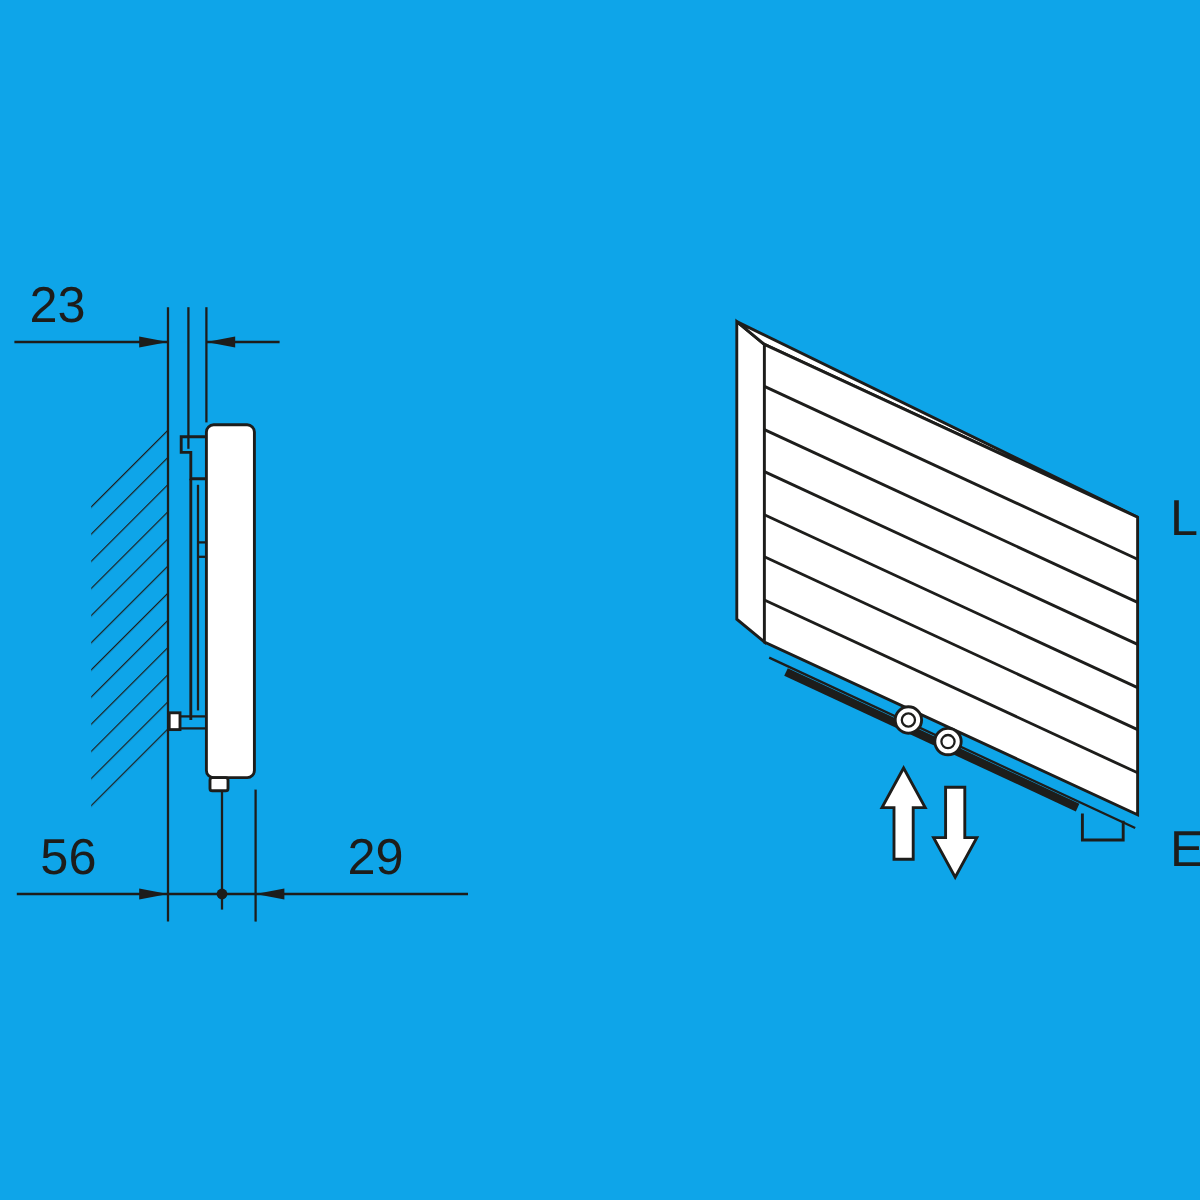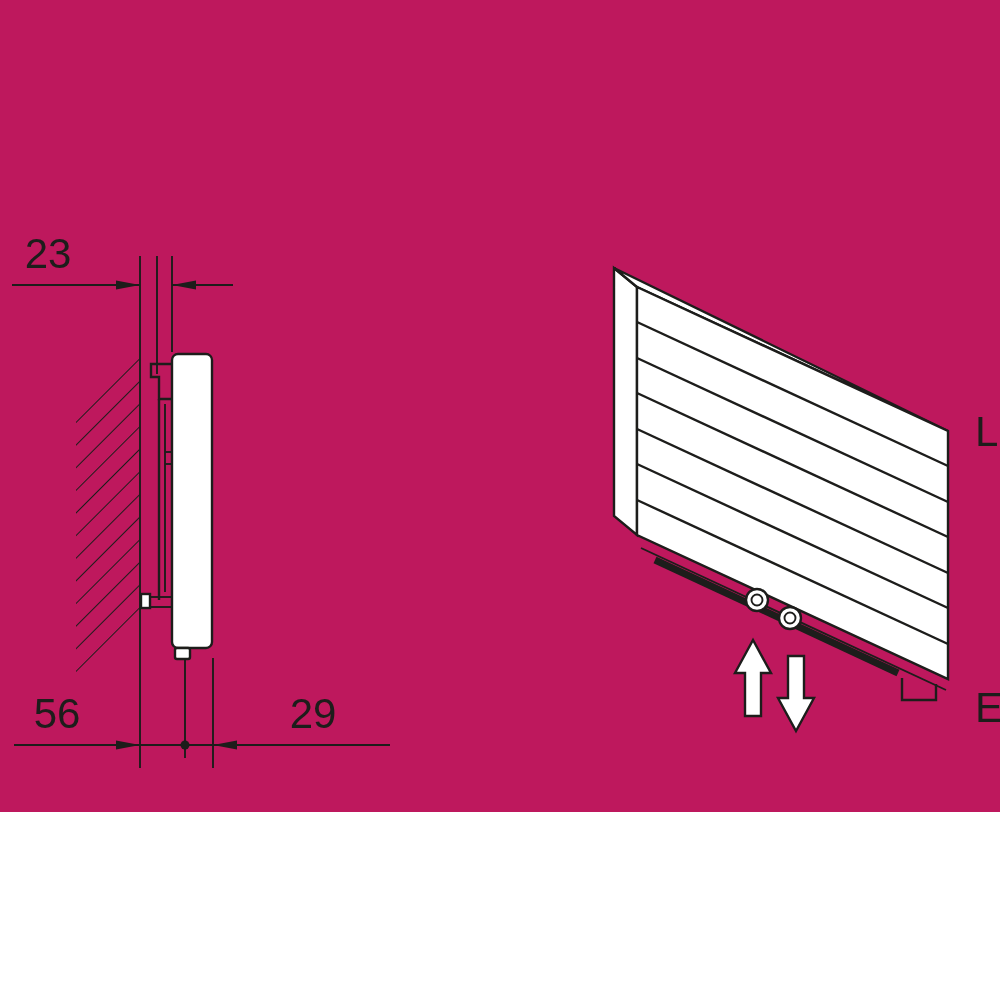--- a/index.html
+++ b/index.html
@@ -1,17 +1,17 @@
 <!DOCTYPE html>
 <html><head>
 <meta charset="utf-8">
 <title>Radiator installation diagram</title>
 <style>
   html,body{margin:0;padding:0;background:#ffffff;}
-  .canvas{position:relative;width:1000px;height:812px;background:#be185d;overflow:hidden;}
+  .canvas{position:relative;width:1000px;height:1000px;background:#0ea5e9;overflow:hidden;}
   svg{position:absolute;left:0;top:0;}
   .ln{stroke:#1d1d1b;fill:none;stroke-width:2.4;stroke-linecap:butt;stroke-linejoin:miter;}
   .thin{stroke:#1d1d1b;fill:none;stroke-width:1.9;}
   .xthick{stroke:#1d1d1b;fill:none;stroke-width:7;}
   .fillwhite{fill:#ffffff;}
   .arrowhead{fill:#1d1d1b;stroke:none;}
   .dot{fill:#1d1d1b;stroke:none;}
   .txt{font-family:"Liberation Sans",sans-serif;font-size:42px;fill:#1d1d1b;}
 </style>
 </head>

